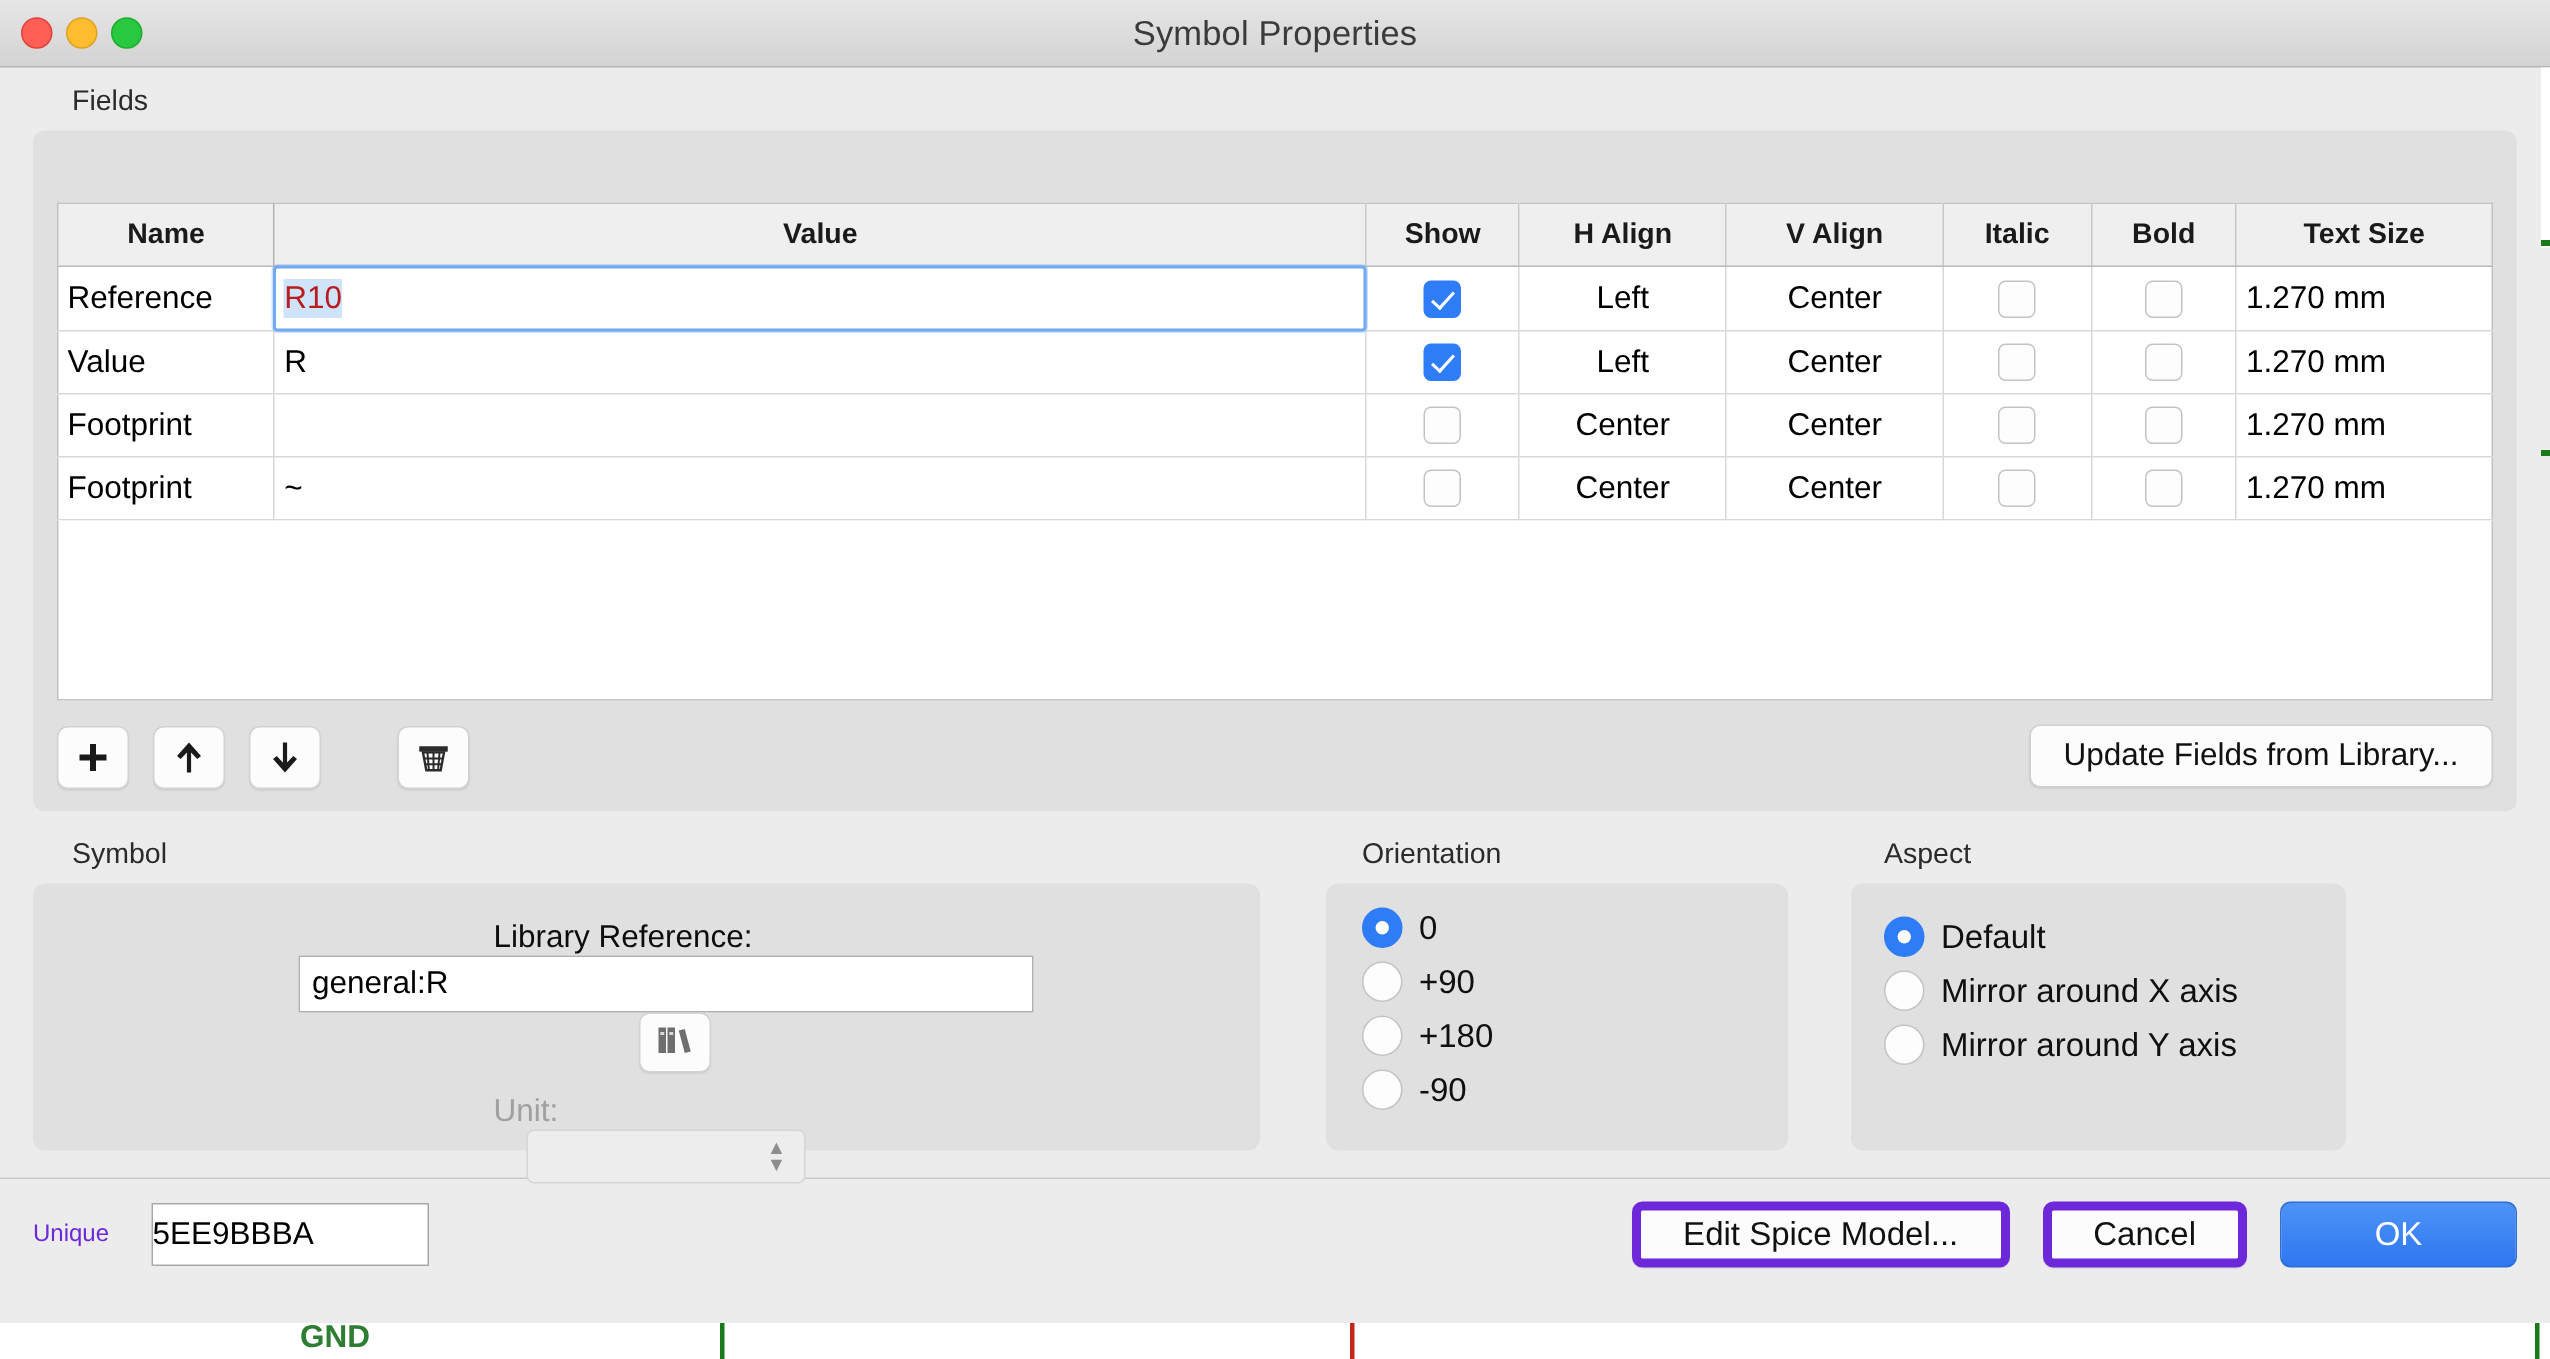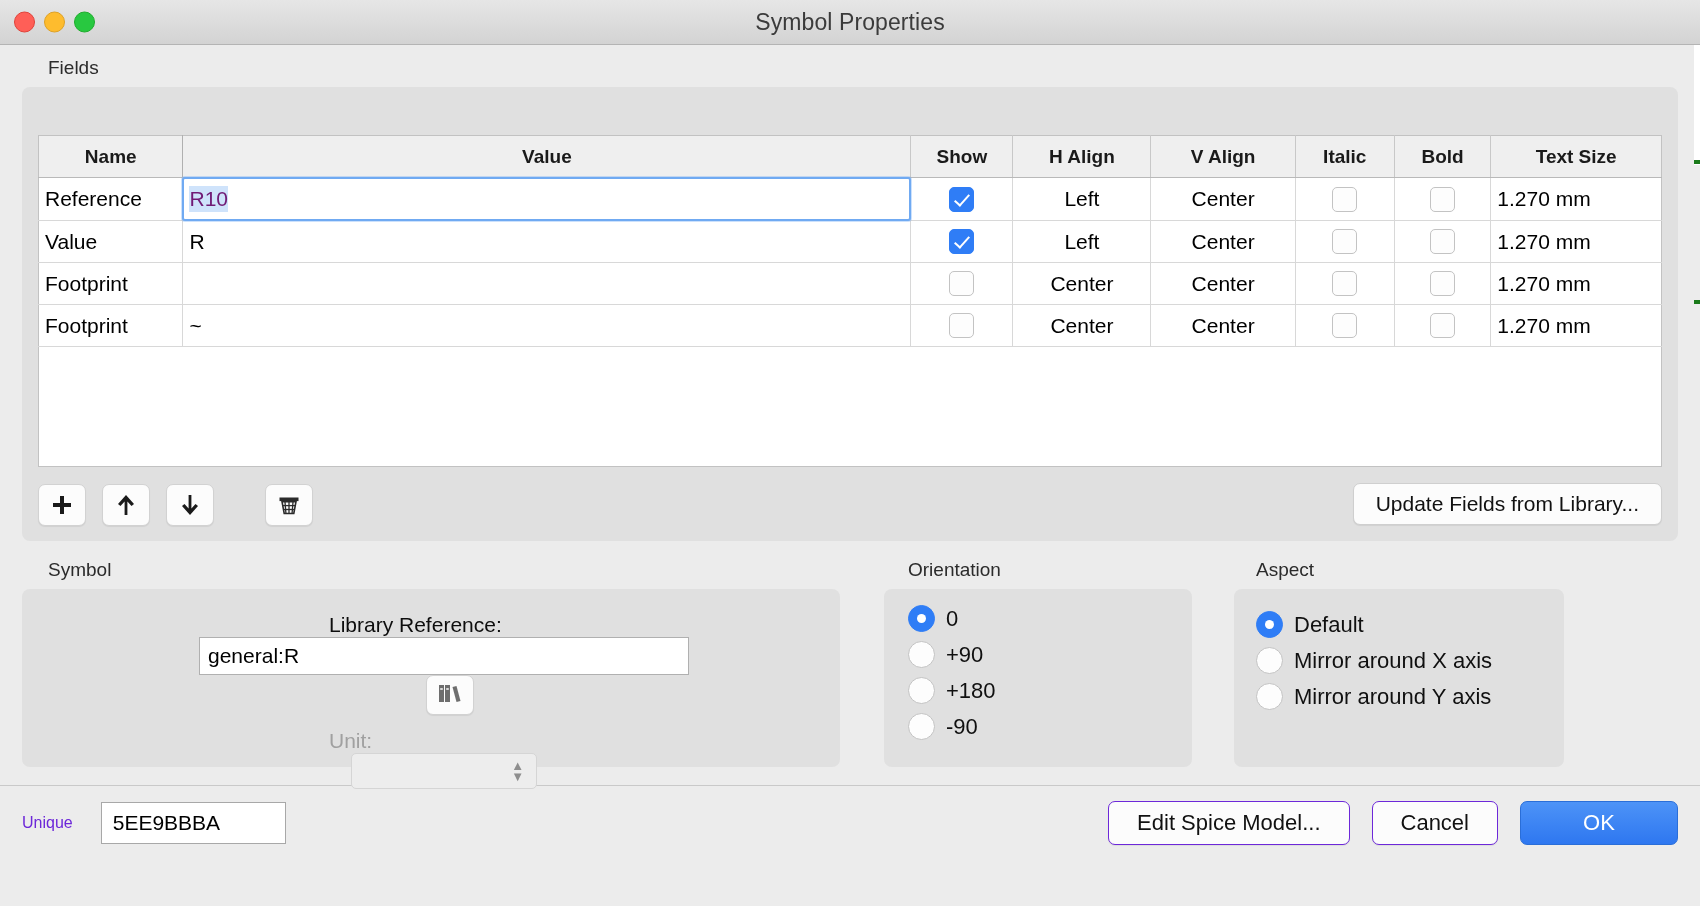--- a/index.html
+++ b/index.html
@@ -109,21 +109,21 @@
     border: 2px solid #70aaf2;
     border-radius: 3px;
     background: #fff;
     display: flex; align-items: center;
     padding-left: 5px;
     box-shadow: 0 0 0 1px rgba(110,170,245,.35);
   }
   .sel-text {
     background: #cfe3fb;
     font-size: 21px;
-    color: #701a75;
+    color: #b91c1c;
     padding: 1px 0;
   }
 
   
   .cb {
     width: 25px; height: 25px;
     border-radius: 5px;
     display: inline-block;
     vertical-align: middle;
     border: 1px solid #c3c3c3;
@@ -254,31 +254,31 @@
     height: 74px;
     padding: 0 22px;
     position: relative;
   }
   .uniq-label { font-size: 16px; color: #6d28d9; margin-right: 28px; }
   .uniq-input {
     width: 185px; height: 42px;
     background: #fff; border: 1px solid #a8a8a8;
     font-size: 21px; color: #000;
     display: flex; align-items: center;
-    padding-left: 11px;
+    padding-left: 0;
   }
   .footer-right { margin-left: auto; display: flex; align-items: center; gap: 22px; }
   .btn {
     height: 44px; padding: 0 28px;
     border-radius: 7px;
     font-size: 22px;
     display: flex; align-items: center; justify-content: center;
     cursor: default;
   }
-  .btn.plain { background: #fcfcfc; border: 1px solid #6d28d9; color: #111; box-shadow: 0 1px 1px rgba(0,0,0,.07); }
+  .btn.plain { background: #fcfcfc; border: 6px solid #6d28d9; color: #111; box-shadow: 0 1px 1px rgba(0,0,0,.07); }
   .btn.primary { background: linear-gradient(to bottom,#4d93f7,#2e77f0); border: 1px solid #2a6ed8; color: #fff; min-width: 158px; }
 
   
   .bg-peek {
     position: absolute; left: 0; bottom: 0;
     width: 1700px; height: 24px;
     background: #fff;
     overflow: hidden;
   }
   .peek-text {
@@ -528,17 +528,23 @@
   <div class="footer">
     <div class="uniq-label">Unique</div>
     <div class="uniq-input">5EE9BBBA</div>
     <div class="footer-right">
       <div class="btn plain">Edit Spice Model...</div>
       <div class="btn plain">Cancel</div>
       <div class="btn primary">OK</div>
     </div>
   </div>
 
+  <div class="bg-peek">
+    <div class="peek-text peek-gnd">GND</div>
+    <div class="peek-line" style="left:480px; top:0; width:3px; height:24px;"></div>
+    <div class="peek-red" style="left:900px; top:0; width:3px; height:24px;"></div>
+    <div class="edge-line" style="left:1690px; top:0; width:3px; height:24px;"></div>
+  </div>
 
   <div style="position:absolute; right:0; top:45px; width:6px; height:120px; background:#fff;"></div>
   <div style="position:absolute; right:0; top:160px; width:6px; height:4px; background:#1a7a1a;"></div>
   <div style="position:absolute; right:0; top:300px; width:6px; height:4px; background:#1a7a1a;"></div>
 </div>
 
 </body></html>

